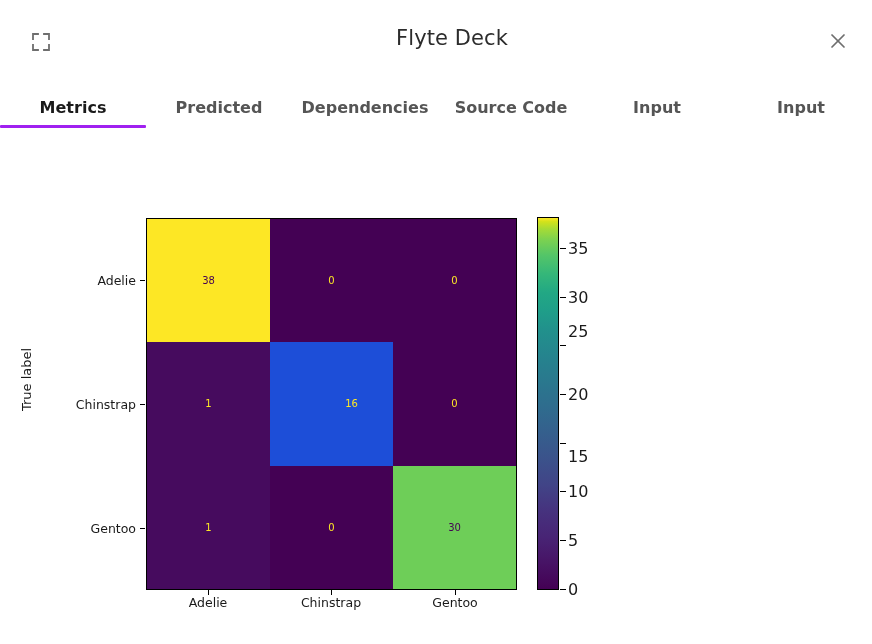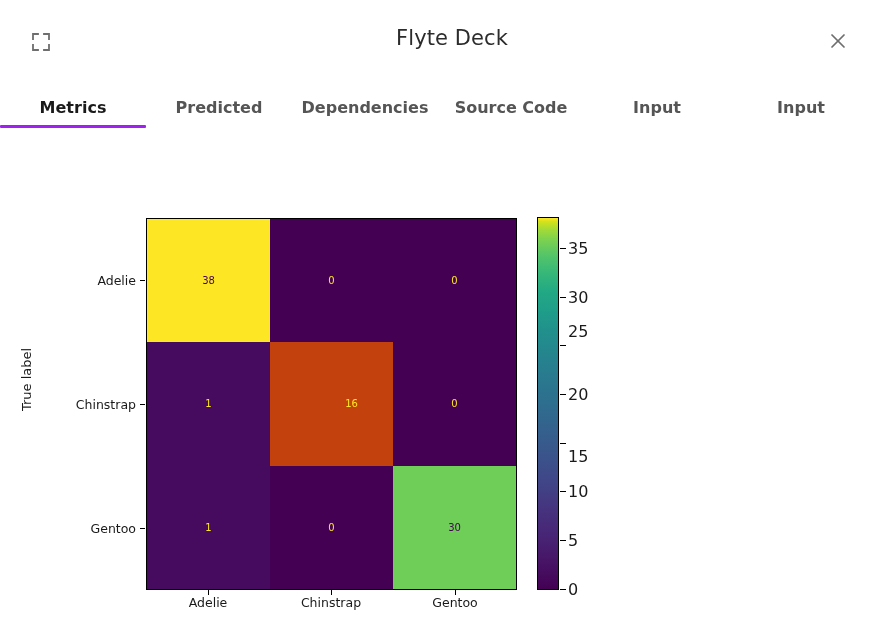--- a/index.html
+++ b/index.html
@@ -263,21 +263,21 @@
         </div>
       <div class="cell" style="background: rgb(68, 1, 84); color: rgb(253, 231, 37);">
           <span>0</span>
         </div>
       <div class="cell" style="background: rgb(68, 1, 84); color: rgb(253, 231, 37);">
           <span>0</span>
         </div>
       <div class="cell" style="background: rgb(70, 11, 94); color: rgb(253, 231, 37);">
           <span>1</span>
         </div>
-      <div class="cell" style="background: #c2410c; color: rgb(253, 231, 37); padding-left: 40px;">
+      <div class="cell" style="background: #1d4ed8; color: rgb(253, 231, 37); padding-left: 40px;">
           <span>16</span>
         </div>
       <div class="cell" style="background: rgb(68, 1, 84); color: rgb(253, 231, 37);">
           <span>0</span>
         </div>
       <div class="cell" style="background: rgb(70, 11, 94); color: rgb(253, 231, 37);">
           <span>1</span>
         </div>
       <div class="cell" style="background: rgb(68, 1, 84); color: rgb(253, 231, 37);">
           <span>0</span>

